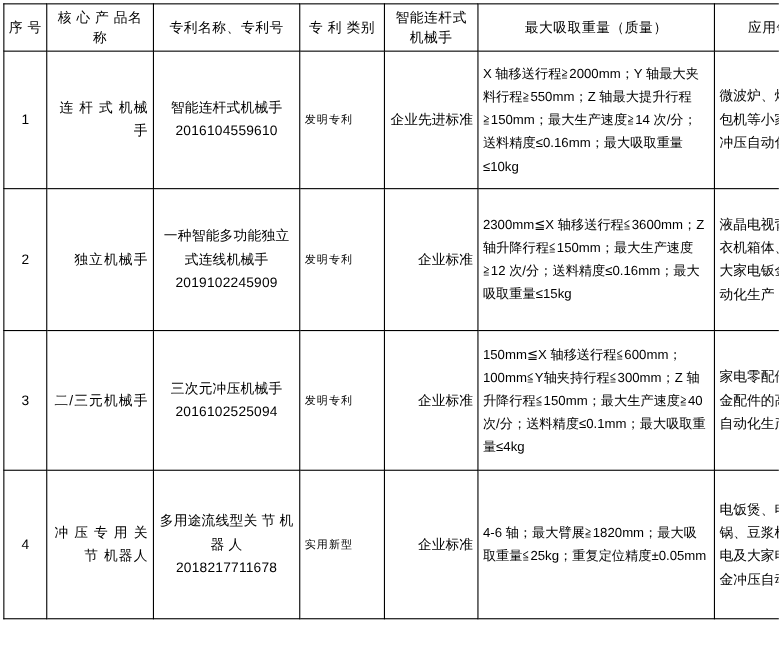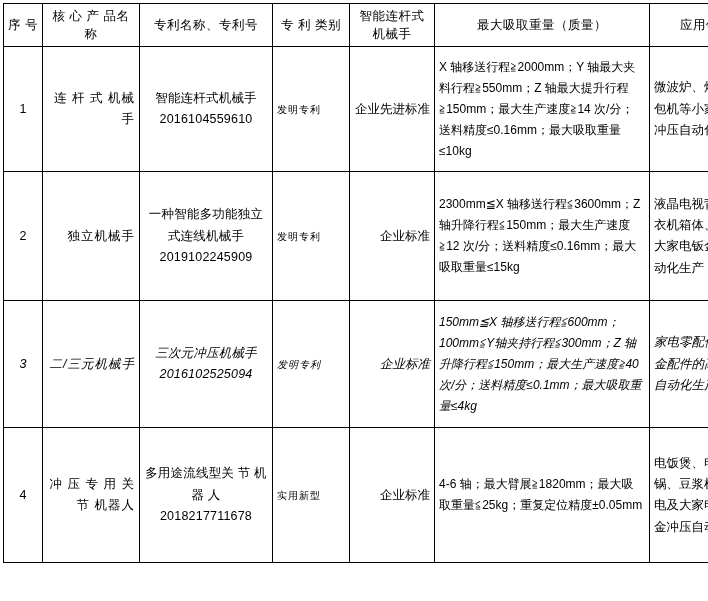--- a/index.html
+++ b/index.html
@@ -81,21 +81,21 @@
     font-size: 12px;
     line-height: 1.75;
   }
   td.c-field {
     text-align: left;
     font-size: 12.5px;
     line-height: 1.7;
   }
   .r1 td { height: 118px; }
   .r2 td { height: 122px; }
-  .r3 td { height: 120px; font-style: italic; }
+  .r3 td { height: 120px; }
   .r4 td { height: 128px; }
 </style>
 </head>
 <body>
 
 <div class="page">
   <table class="patent-table">
     <thead>
       <tr>
         <td class="col-no">序 号</td>

